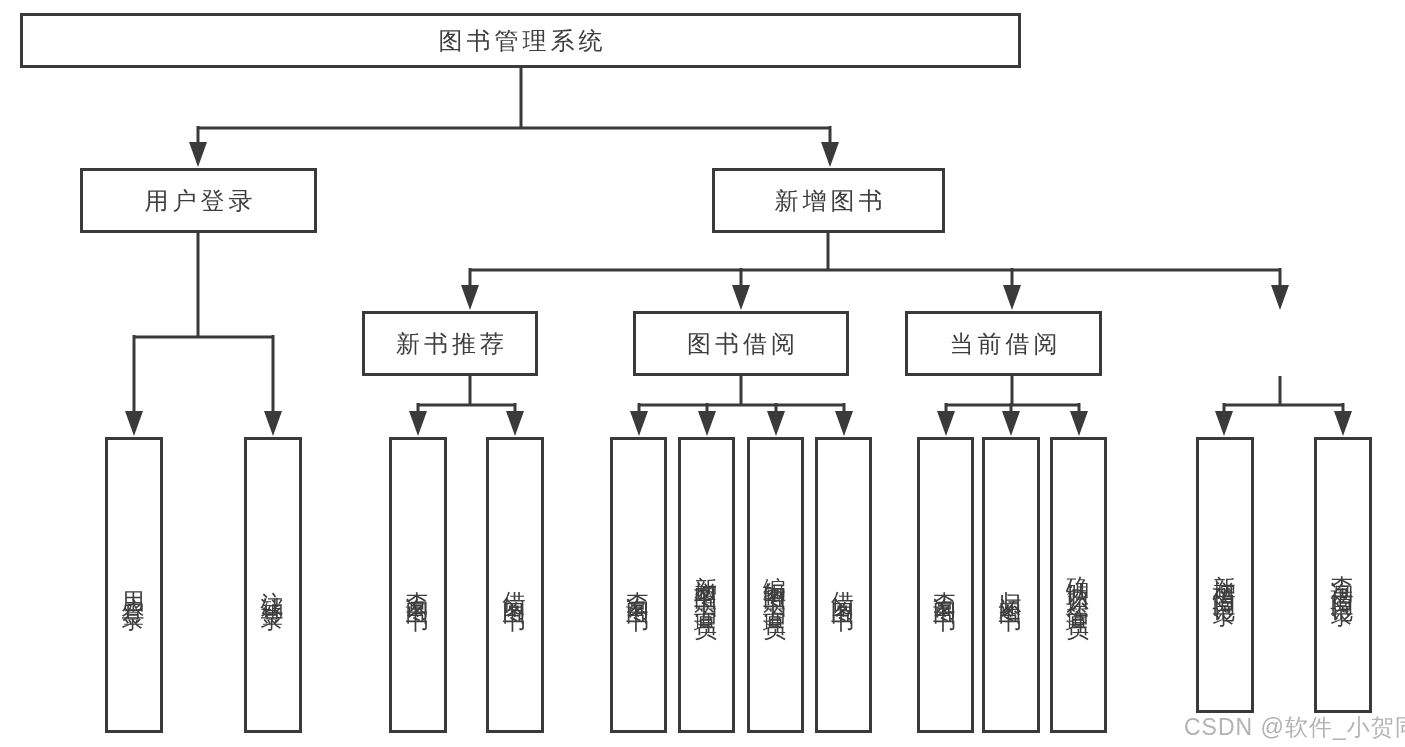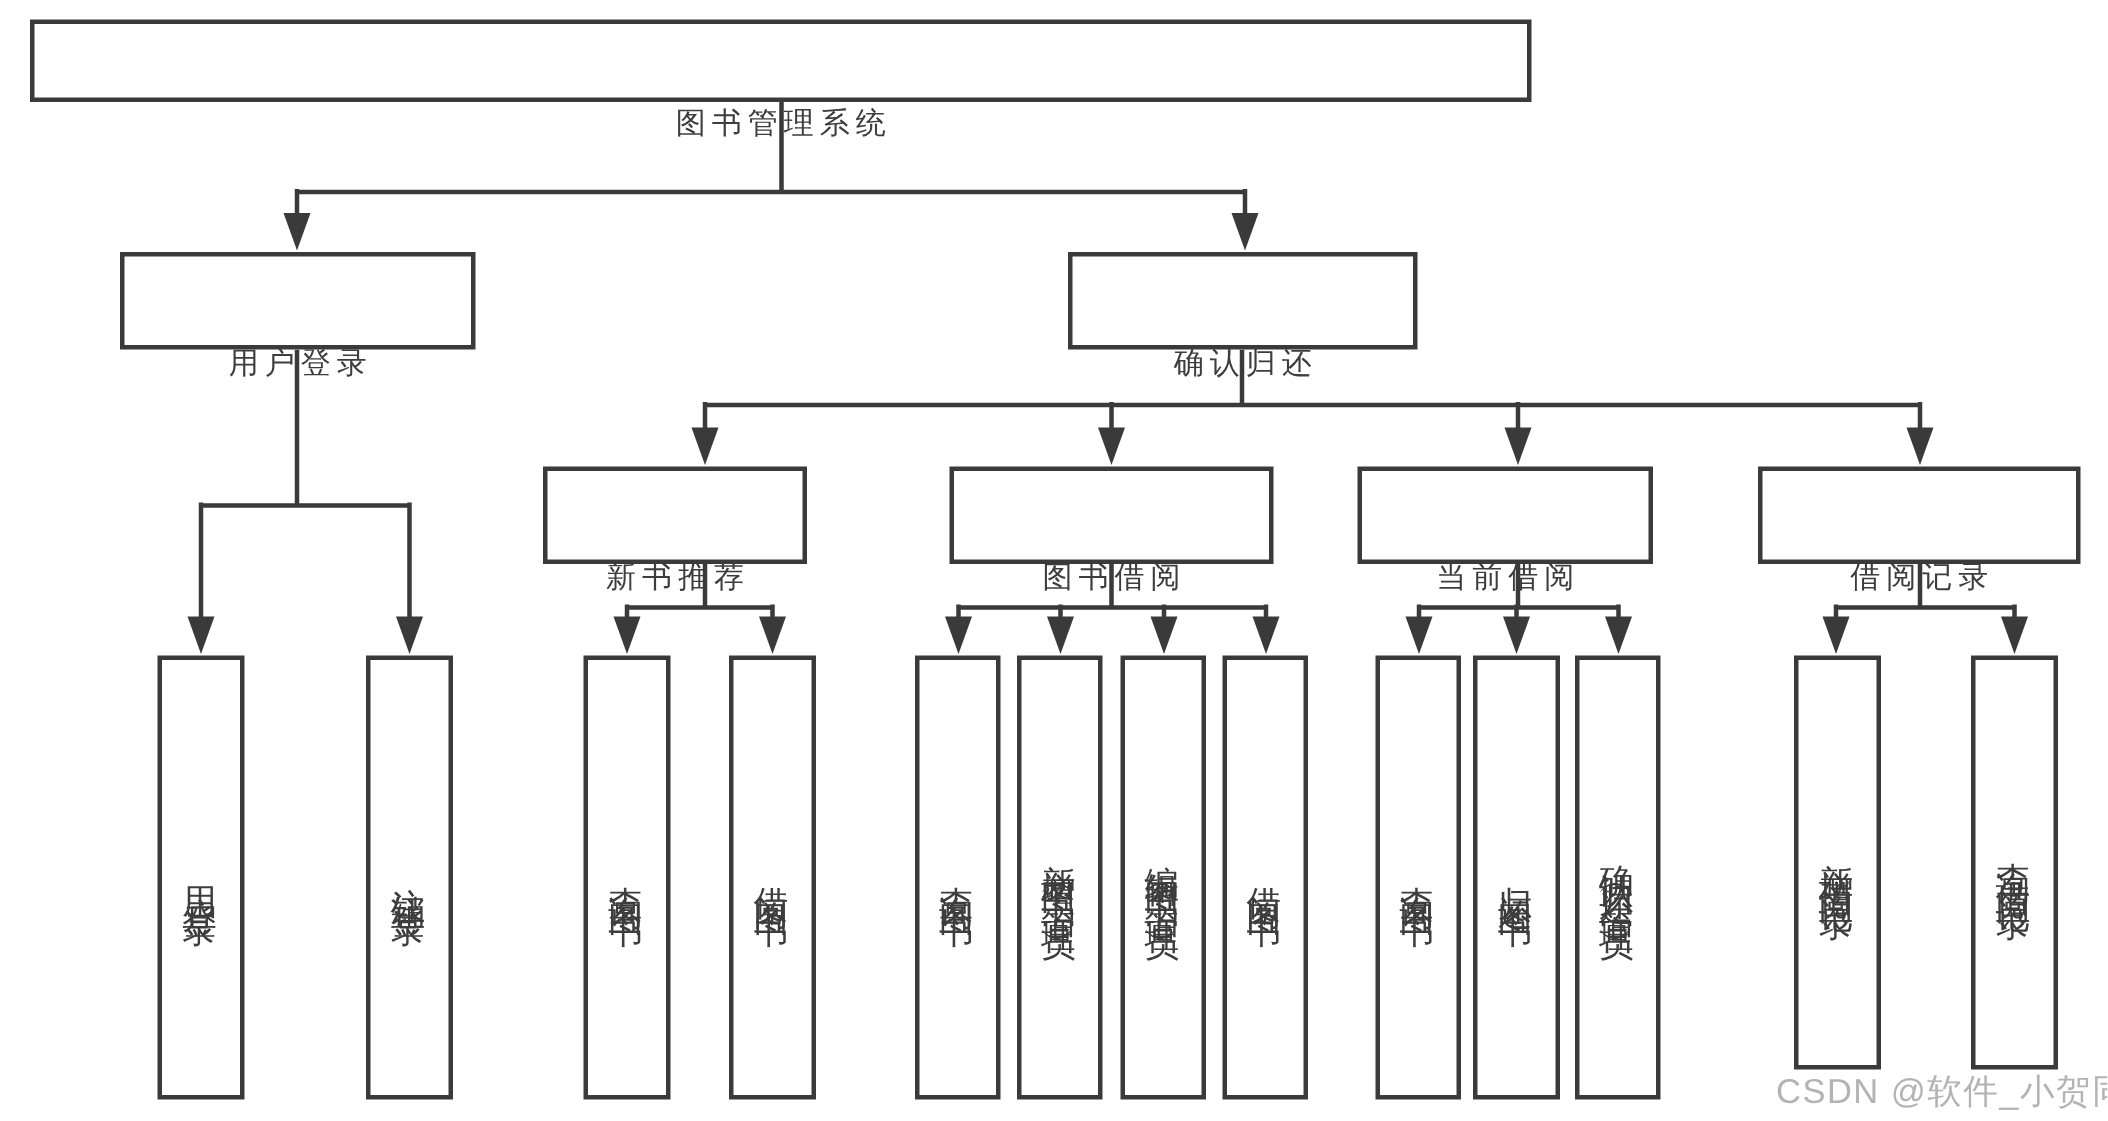--- a/index.html
+++ b/index.html
@@ -27,24 +27,23 @@
     border:3px solid var(--box-border);
     z-index:1;
   }
   .box .lbl{
     position:absolute;left:50%;top:50%;
     transform:translate(-50%,-50%);
     color:var(--text);
     white-space:nowrap;
   }
   .hbox .lbl{
-    font-size:20px;
+    font-size:24px;
     letter-spacing:4px;
     text-indent:4px;
-    margin-top:41px;
   }
   .leaf .lbl{
     writing-mode:vertical-rl;
     text-orientation:mixed;
     font-size:23px;
     letter-spacing:6px;
   }
   .watermark{
     position:absolute;
     z-index:2;
@@ -101,34 +100,31 @@
   </svg>
 
   <div class="box hbox" style="left:20px;top:13px;width:1001px;height:55px;">
     <span class="lbl">图书管理系统</span>
   </div>
 
   <div class="box hbox" style="left:80px;top:168px;width:237px;height:65px;">
     <span class="lbl">用户登录</span>
   </div>
   <div class="box hbox" style="left:712px;top:168px;width:233px;height:65px;">
-    <span class="lbl">确认归还</span>
+    <span class="lbl">新增图书</span>
   </div>
 
   <div class="box hbox" style="left:362px;top:311px;width:176px;height:65px;">
     <span class="lbl">新书推荐</span>
   </div>
   <div class="box hbox" style="left:633px;top:311px;width:216px;height:65px;">
     <span class="lbl">图书借阅</span>
   </div>
   <div class="box hbox" style="left:905px;top:311px;width:197px;height:65px;">
     <span class="lbl">当前借阅</span>
-  </div>
-  <div class="box hbox" style="left:1172px;top:311px;width:215px;height:65px;">
-    <span class="lbl">借阅记录</span>
   </div>
 
   <div class="box leaf" style="left:105px;top:437px;width:58px;height:296px;">
     <span class="lbl">用户登录</span>
   </div>
   <div class="box leaf" style="left:244px;top:437px;width:58px;height:296px;">
     <span class="lbl">注销登录</span>
   </div>
 
   <div class="box leaf" style="left:389px;top:437px;width:58px;height:296px;">

